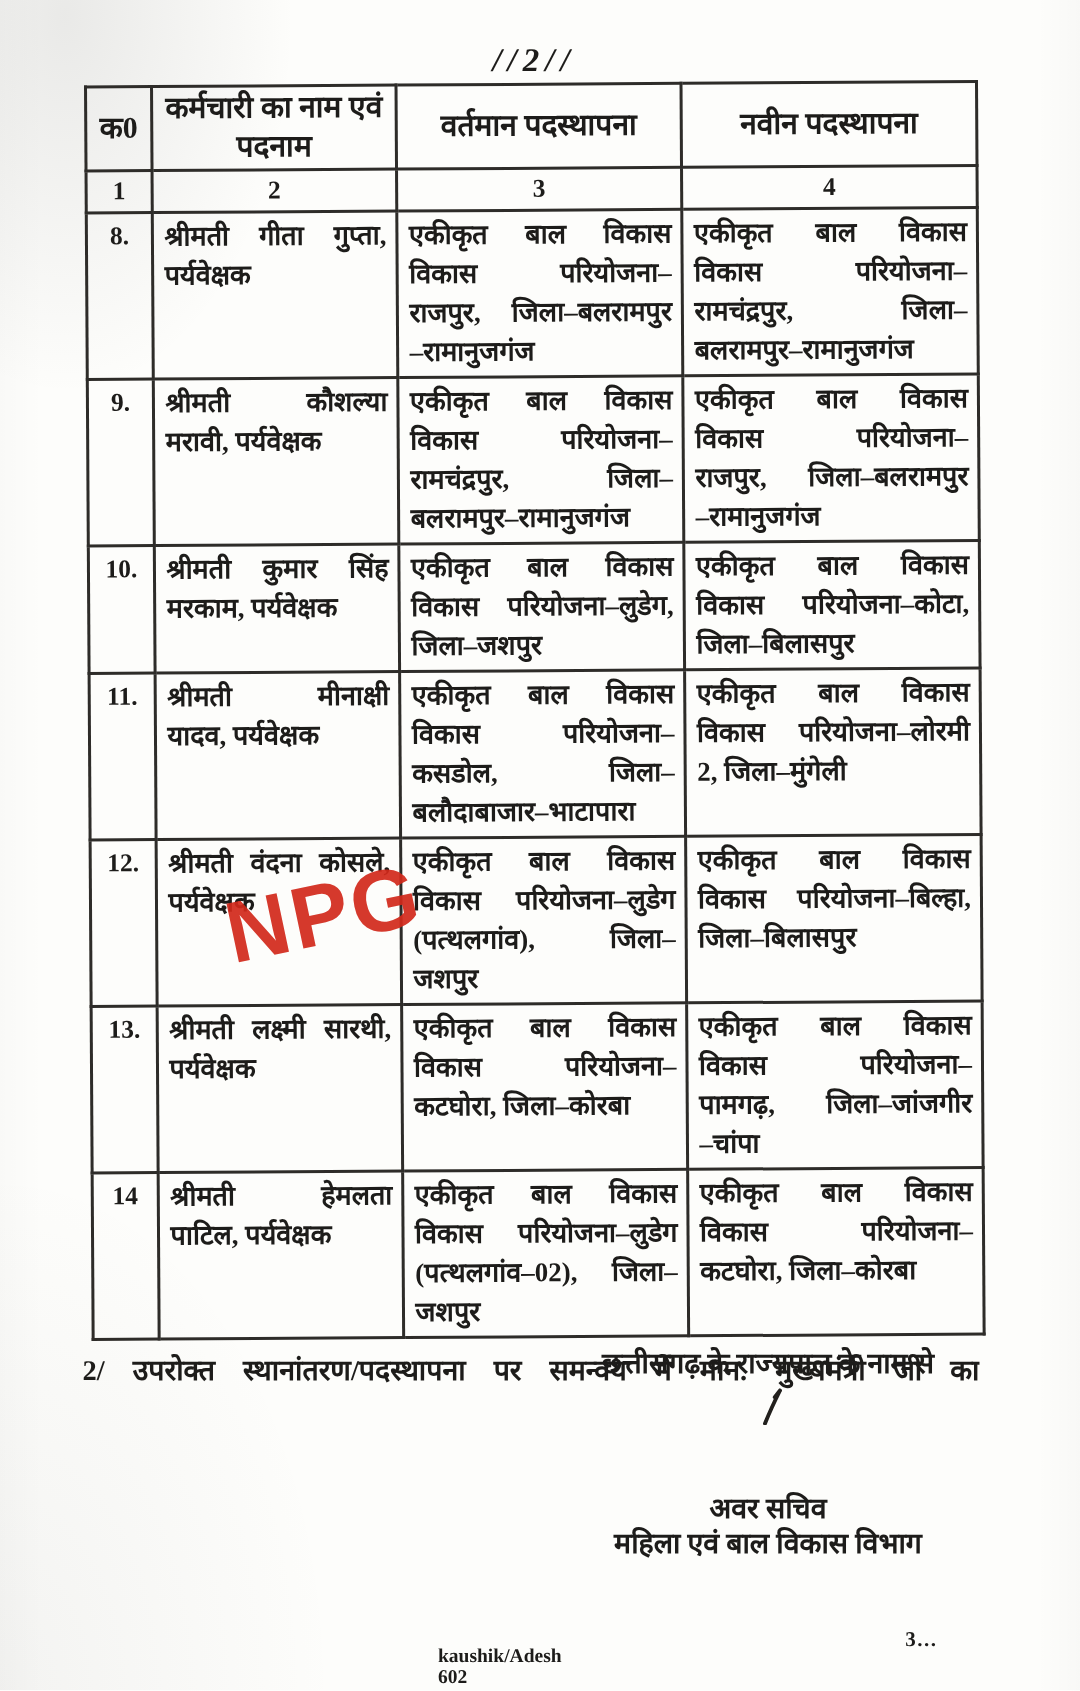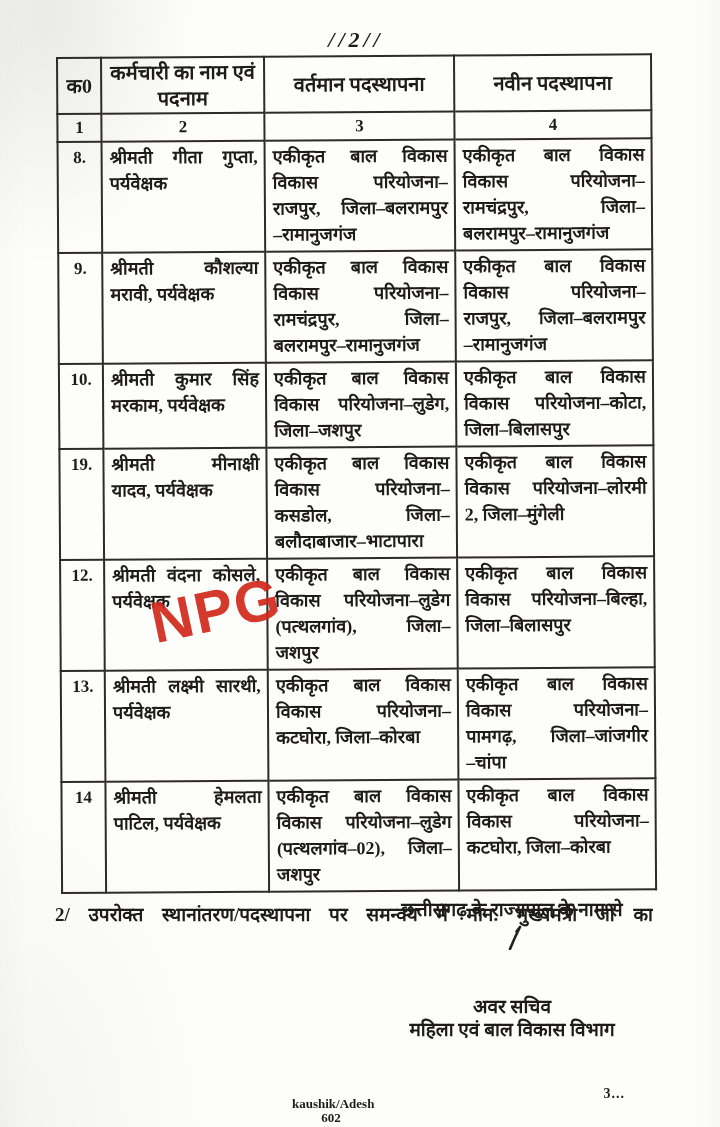--- a/index.html
+++ b/index.html
@@ -43,21 +43,21 @@
   .sigstroke { height:27px; line-height:0; }
   .sigstroke svg { display:inline-block; margin-left:6px; }
   .sig-name { font-size:19px; line-height:25px; }
   .sig-desg { font-size:19px; line-height:22px;margin-top:46px; }
   .sig-govt { font-size:19px; line-height:22px; }
   .sig-dept { font-size:19px; line-height:24px; }
 
   .cont { position:absolute; left:400px; top:1086px; width:225px; text-align:right;
     font-size:14px; font-weight:700; letter-spacing:1px; }
   .typref { position:absolute; left:292px; top:1096px; font-size:13px; font-weight:700; }
-  .typcode { position:absolute; left:292px; top:1110px; width:78px; text-align:center;
+  .typcode { position:absolute; left:292px; top:1110px; width:78px; text-align:left;
     font-size:13px; font-weight:700; }
 </style>
 </head>
 <body>
 
 <div class="page">
 
   <div class="pagenum">//2//</div>
 
   <div class="tablewrap">
@@ -96,21 +96,21 @@
           <td class="jcell"><span class="jline">एकीकृत बाल विकास</span><span class="jline">विकास परियोजना–</span><span class="jline">रामचंद्रपुर, जिला–</span><span class="jline jlast">बलरामपुर–रामानुजगंज</span></td>
           <td class="jcell"><span class="jline">एकीकृत बाल विकास</span><span class="jline">विकास परियोजना–</span><span class="jline">राजपुर, जिला–बलरामपुर</span><span class="jline jlast">–रामानुजगंज</span></td>
         </tr>
         <tr>
           <td class="sn">10.</td>
           <td class="jcell"><span class="jline">श्रीमती कुमार सिंह</span><span class="jline jlast">मरकाम, पर्यवेक्षक</span></td>
           <td class="jcell"><span class="jline">एकीकृत बाल विकास</span><span class="jline">विकास परियोजना–लुडेग,</span><span class="jline jlast">जिला–जशपुर</span></td>
           <td class="jcell"><span class="jline">एकीकृत बाल विकास</span><span class="jline">विकास परियोजना–कोटा,</span><span class="jline jlast">जिला–बिलासपुर</span></td>
         </tr>
         <tr>
-          <td class="sn">19.</td>
+          <td class="sn">11.</td>
           <td class="jcell"><span class="jline">श्रीमती मीनाक्षी</span><span class="jline jlast">यादव, पर्यवेक्षक</span></td>
           <td class="jcell"><span class="jline">एकीकृत बाल विकास</span><span class="jline">विकास परियोजना–</span><span class="jline">कसडोल, जिला–</span><span class="jline jlast">बलौदाबाजार–भाटापारा</span></td>
           <td class="jcell"><span class="jline">एकीकृत बाल विकास</span><span class="jline">विकास परियोजना–लोरमी</span><span class="jline jlast">2, जिला–मुंगेली</span></td>
         </tr>
         <tr>
           <td class="sn">12.</td>
           <td class="jcell"><span class="jline">श्रीमती वंदना कोसले,</span><span class="jline jlast">पर्यवेक्षक</span></td>
           <td class="jcell"><span class="jline">एकीकृत बाल विकास</span><span class="jline">विकास परियोजना–लुडेग</span><span class="jline">(पत्थलगांव), जिला–</span><span class="jline jlast">जशपुर</span></td>
           <td class="jcell"><span class="jline">एकीकृत बाल विकास</span><span class="jline">विकास परियोजना–बिल्हा,</span><span class="jline jlast">जिला–बिलासपुर</span></td>
         </tr>

